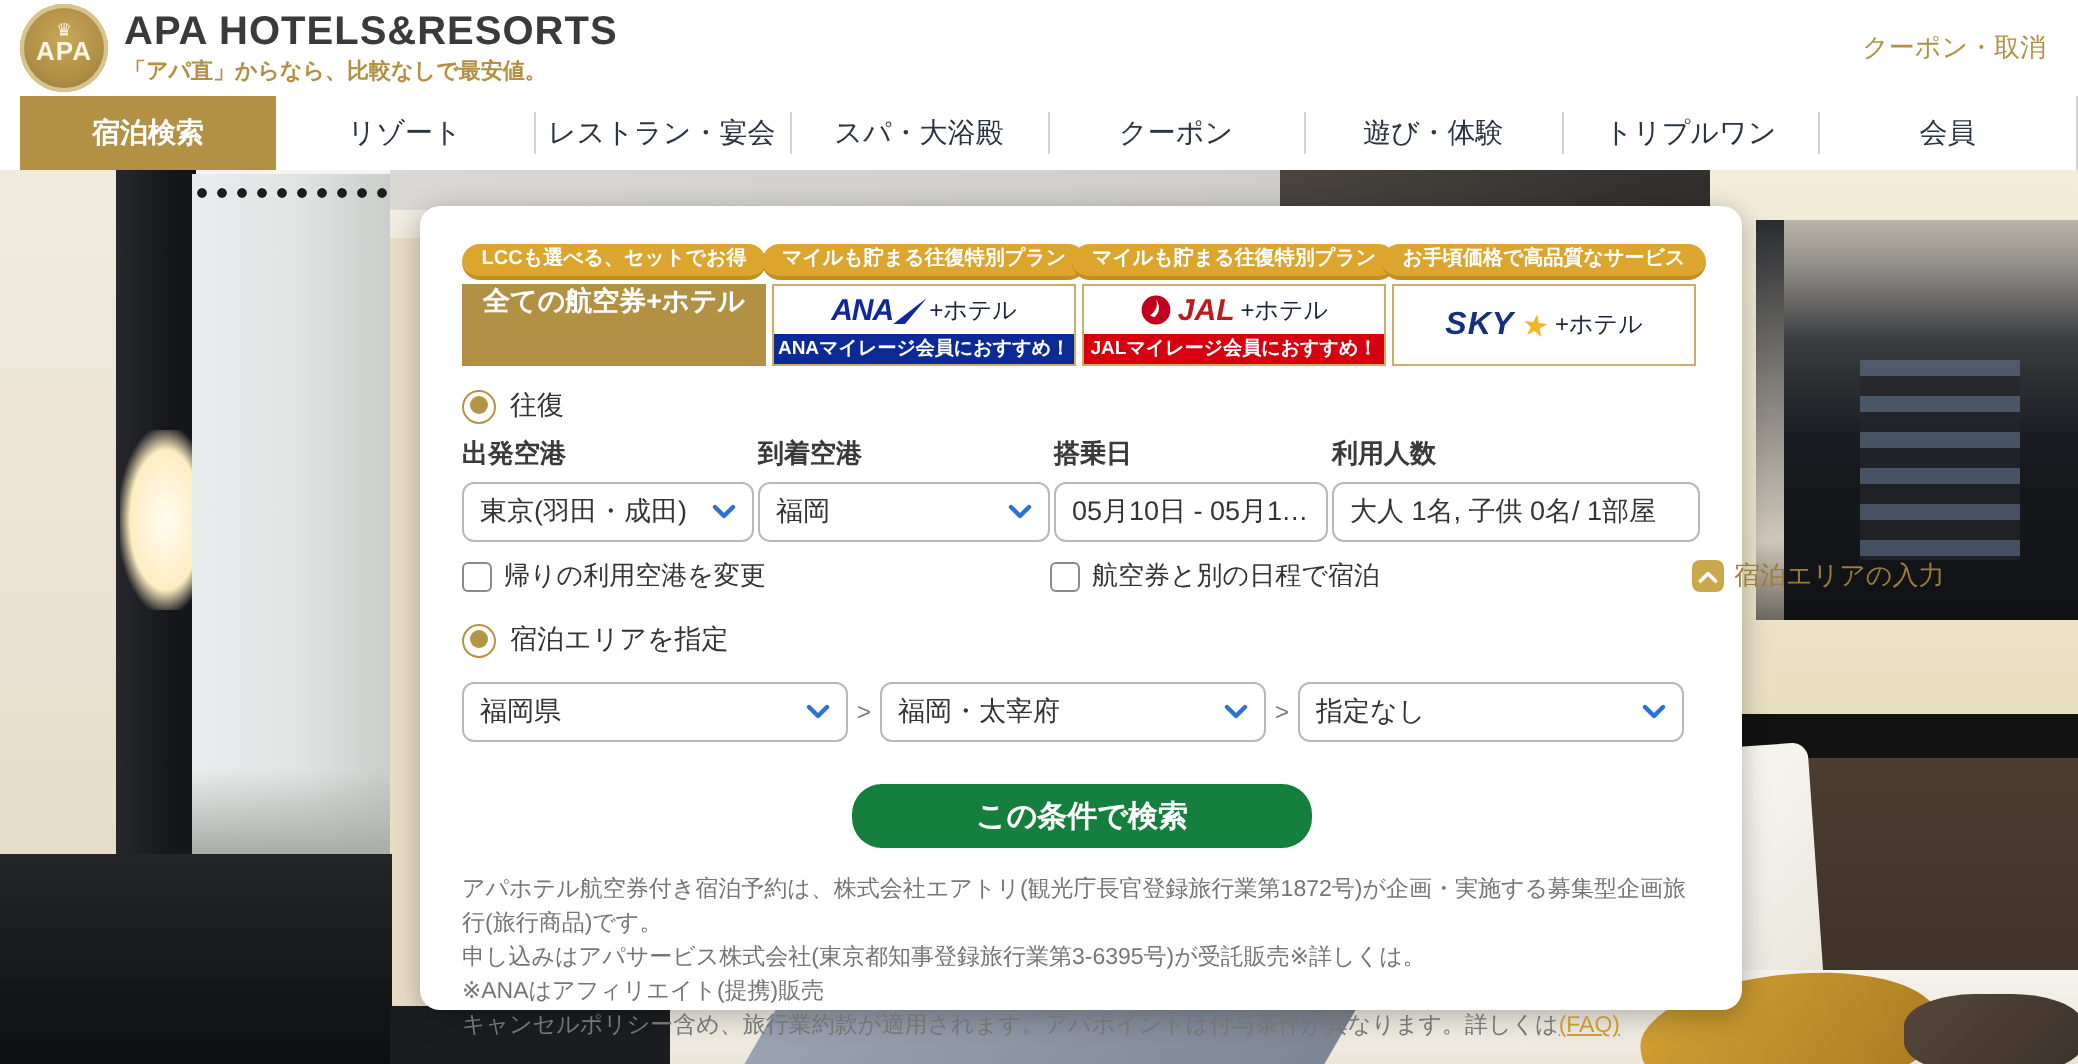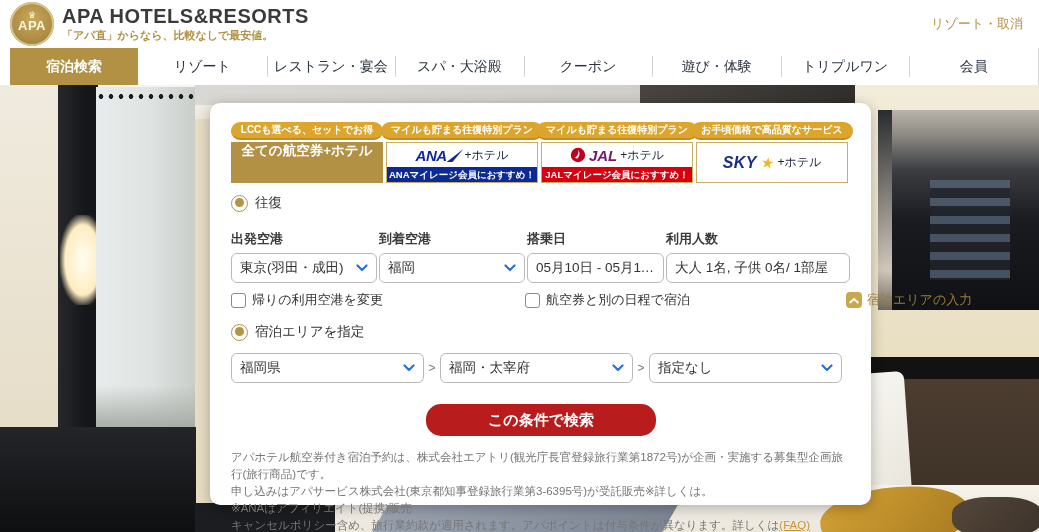--- a/index.html
+++ b/index.html
@@ -74,51 +74,51 @@
   .tab-box.bordered { border:1px solid #c9ae66; background:#fff; }
   .tab-main { flex:1; display:flex; align-items:center; justify-content:center; gap:3px; }
   .tab-strip { height:15px; display:flex; align-items:center; justify-content:center;
     color:#fff; font-size:9.5px; font-weight:bold; line-height:10px; }
   .strip-ana { background:#0b2a96; }
   .strip-jal { background:#d7000f; }
   .ana-word { color:#10289c; font-weight:bold; font-style:italic; font-size:15px; letter-spacing:-.5px; }
   .ana-swoosh { display:inline-block; width:14px; height:13px; background:#10289c;
     clip-path:polygon(0 100%,100% 0,42% 100%); transform:skewX(-12deg); margin-left:-2px; }
   .tab-suffix { font-size:12px; color:#1c2540; }
-  .jal-word { color:#701a75; font-weight:bold; font-style:italic; font-size:15px; }
+  .jal-word { color:#b91c1c; font-weight:bold; font-style:italic; font-size:15px; }
   .sky-word { color:#16307f; font-weight:bold; font-style:italic; font-size:16px; letter-spacing:.5px; }
   .sky-star { color:#f2b824; font-size:15px; margin-left:1px; transform:rotate(8deg); display:inline-block; }
 
   .radio-row { display:flex; align-items:center; gap:7px; cursor:pointer; }
   .radio-row.first { margin-top:11px; }
   .radio-icon { width:17px; height:17px; border-radius:50%; border:1.5px solid #b49445; position:relative; background:#fff; flex:0 0 17px; }
   .radio-icon::after { content:""; position:absolute; left:2.5px; top:2.5px; width:9px; height:9px; border-radius:50%; background:#b49445; }
   .radio-label { font-size:13.5px; color:#333; }
 
-  .fields-grid { display:grid; grid-template-columns:146px 146px 137px 184px; column-gap:2px; margin-top:18px; }
+  .fields-grid { display:grid; grid-template-columns:146px 146px 137px 184px; column-gap:2px; margin-top:6px; }
   .field-label { font-size:13px; font-weight:bold; color:#3a3a3a; padding-bottom:5px; }
   .control { height:30px; border:1px solid #b9b9b9; border-radius:6px; background:#fff;
     display:flex; align-items:center; padding:0 8px; font-size:13.5px; color:#333; cursor:pointer; white-space:nowrap; overflow:hidden; }
   .control .val { flex:1; overflow:hidden; text-overflow:ellipsis; }
   .chev { flex:0 0 12px; margin-left:4px; display:flex; align-items:center; }
 
   .check-row { display:grid; grid-template-columns:294px 321px 1fr; margin-top:8px; align-items:center; }
   .check-item { display:flex; align-items:center; gap:6px; cursor:pointer; }
   .checkbox-icon { width:15px; height:15px; border:1.5px solid #8a8a8a; border-radius:3px; background:#fff; flex:0 0 15px; }
   .check-label { font-size:13px; color:#333; white-space:nowrap; }
   .area-link { display:flex; align-items:center; justify-content:flex-end; gap:5px; cursor:pointer; }
   .area-link-icon { width:16px; height:16px; border-radius:4px; background:#c9a84c; display:flex; align-items:center; justify-content:center; }
   .area-link-label { font-size:13px; color:#9a7d3a; white-space:nowrap; }
 
   .radio-row.second { margin-top:14px; }
   .area-selects { display:flex; align-items:center; margin-top:12px; }
   .area-selects .control { width:193px; }
   .gt-sep { width:16px; text-align:center; font-size:12px; color:#777; flex:0 0 16px; }
 
-  .search-btn { margin:21px auto 0; width:230px; height:32px; background:#b91c1c; color:#fff;
+  .search-btn { margin:21px auto 0; width:230px; height:32px; background:#15803d; color:#fff;
     font-size:15px; font-weight:bold; display:flex; align-items:center; justify-content:center;
     border-radius:15px; cursor:pointer; font-family:inherit; border:none; }
 
   .disclaimer { margin-top:13px; font-size:11.5px; color:#757575; line-height:17px; }
   .faq-link { color:#c89932; cursor:pointer;text-decoration:underline; }
 </style>
 </head>
 <body>
 
 <div id="app">
@@ -127,21 +127,21 @@
     <div class="brand-wrap">
       <div class="apa-emblem">
         <span class="crown">♛</span>
         <span class="apa-txt">APA</span>
       </div>
       <div class="brand-text-col">
         <div class="brand-name">APA HOTELS&amp;RESORTS</div>
         <div class="brand-tagline">「アパ直」からなら、比較なしで最安値。</div>
       </div>
     </div>
-    <div class="resv-link">リゾート・取消</div>
+    <div class="resv-link">クーポン・取消</div>
   </div>
 
   <div class="nav">
     <div class="nav-item active">宿泊検索</div>
     <div class="nav-item">リゾート</div>
     <div class="nav-item">レストラン・宴会</div>
     <div class="nav-item">スパ・大浴殿</div>
     <div class="nav-item">クーポン</div>
     <div class="nav-item">遊び・体験</div>
     <div class="nav-item">トリプルワン</div>

